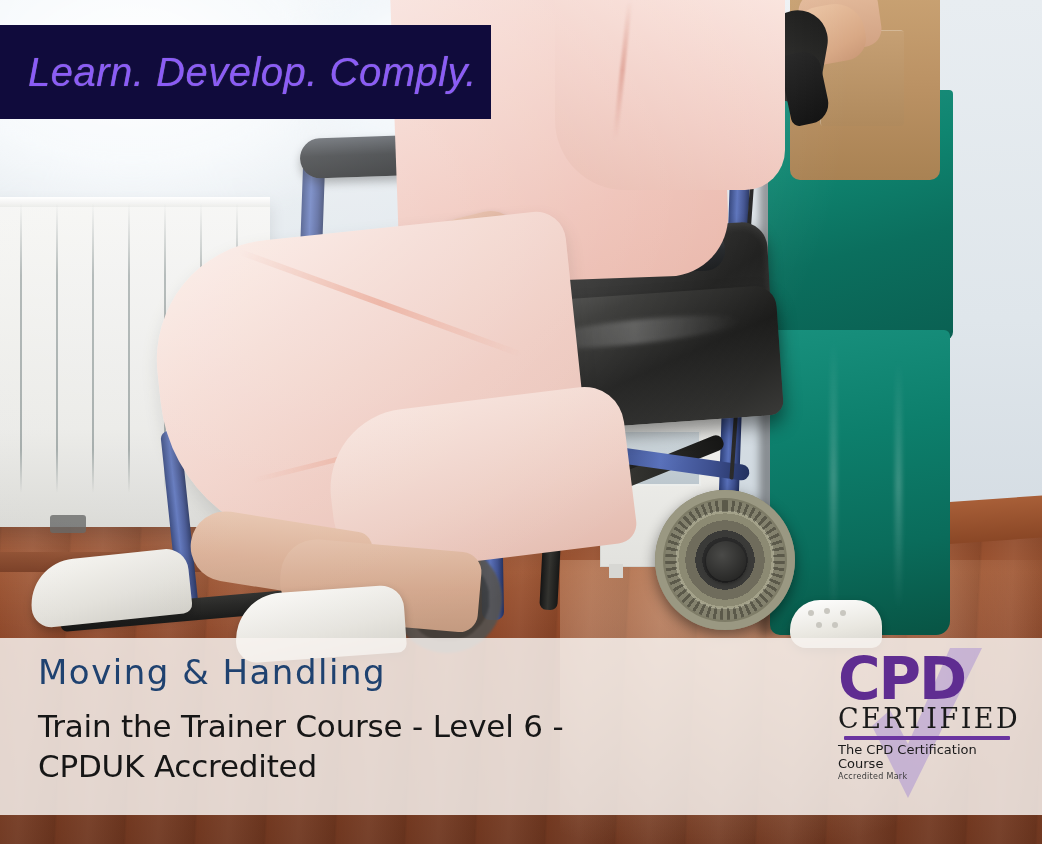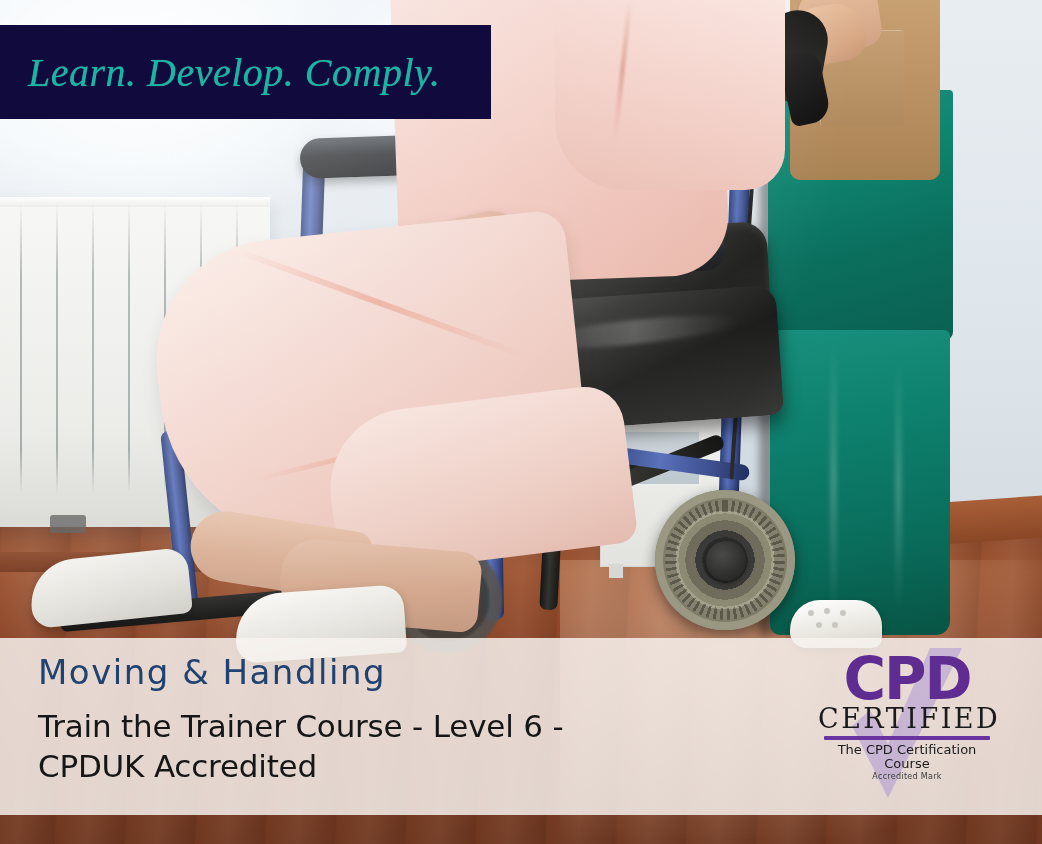--- a/index.html
+++ b/index.html
@@ -317,22 +317,22 @@
   }
 
   
   .top-banner{
     position:absolute;left:0;top:25px;width:491px;height:94px;
     background:#100B3C;
     display:flex;align-items:center;
   }
   .tagline{
     margin-left:28px;
-    color:#14b8a6;
-    font-family:Liberation Serif, serif;
+    color:#8b5cf6;
+    font-family:Liberation Sans, sans-serif;
     font-size:40px;
     font-weight:400;
     font-style:italic;
     letter-spacing:.5px;
     white-space:nowrap;
     text-shadow:0 0 1px rgba(255,255,255,.4);
   }
 
   
   .bottom-panel{
@@ -353,22 +353,21 @@
     margin-top:16px;
     font-family:"DejaVu Sans", sans-serif;
     font-size:31px;
     color:#161616;
     line-height:1.28;
     letter-spacing:-0.2px;
   }
 
   
   .cpd-logo{
-    position:absolute;right:46px;top:14px;width:178px;height:152px;
-    text-align:center;
+    position:absolute;right:26px;top:14px;width:178px;height:152px;
   }
   .cpd-check{
     position:absolute;left:26px;top:-4px;width:120px;height:150px;
     pointer-events:none;opacity:.55;
   }
   .cpd-word{
     position:relative;
     font-family:"DejaVu Sans", sans-serif;
     font-size:58px;font-weight:bold;
     color:#5F2D91;

